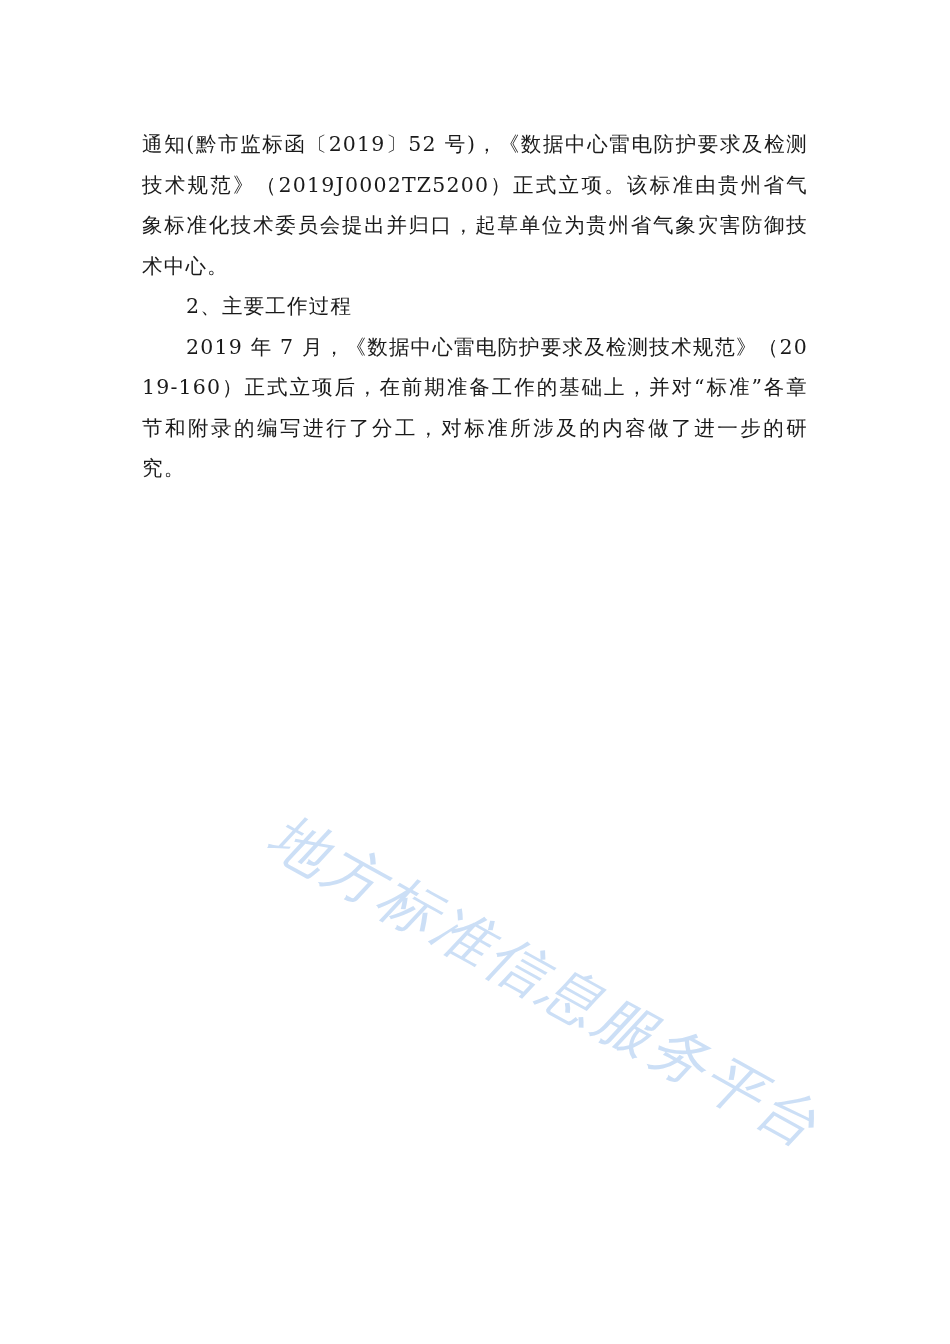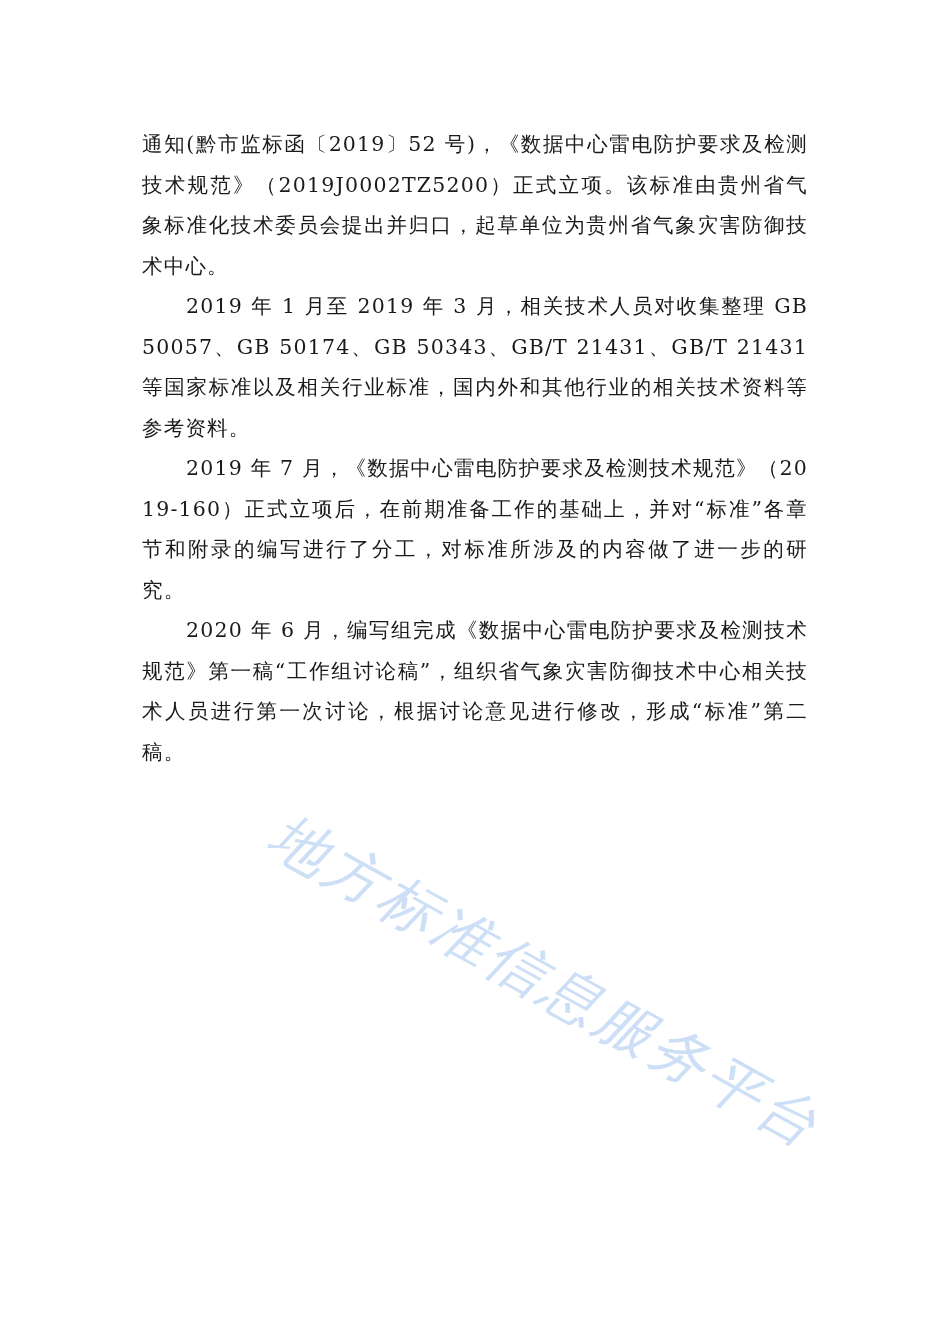--- a/index.html
+++ b/index.html
@@ -62,19 +62,18 @@
       user-select: none;
       font-style: italic;
     }
   </style>
 </head>
 <body>
 
 <div class="page">
   <div class="content">
     <p class="para">通知(黔市监标函〔2019〕52 号)，《数据中心雷电防护要求及检测技术规范》（2019J0002TZ5200）正式立项。该标准由贵州省气象标准化技术委员会提出并归口，起草单位为贵州省气象灾害防御技术中心。</p>
-    <p class="para indent">2019 年 1 月至 2019 年 3 月，相关技术人员对收集整理 GB 50057、GB 50174、GB 50343、GB/T 21431、GB/T 21431 等国家标准以及相关行业标准，国内外和其他行业的相关技术资料等参考资料。</p>
+    <p class="para heading">2、主要工作过程</p>
     <p class="para indent">2019 年 7 月，《数据中心雷电防护要求及检测技术规范》（2019-160）正式立项后，在前期准备工作的基础上，并对“标准”各章节和附录的编写进行了分工，对标准所涉及的内容做了进一步的研究。</p>
-    <p class="para indent">2020 年 6 月，编写组完成《数据中心雷电防护要求及检测技术规范》第一稿“工作组讨论稿”，组织省气象灾害防御技术中心相关技术人员进行第一次讨论，根据讨论意见进行修改，形成“标准”第二稿。</p>
   </div>
 
   <div class="watermark">地方标准信息服务平台</div>
 </div>
 
 </body></html>

